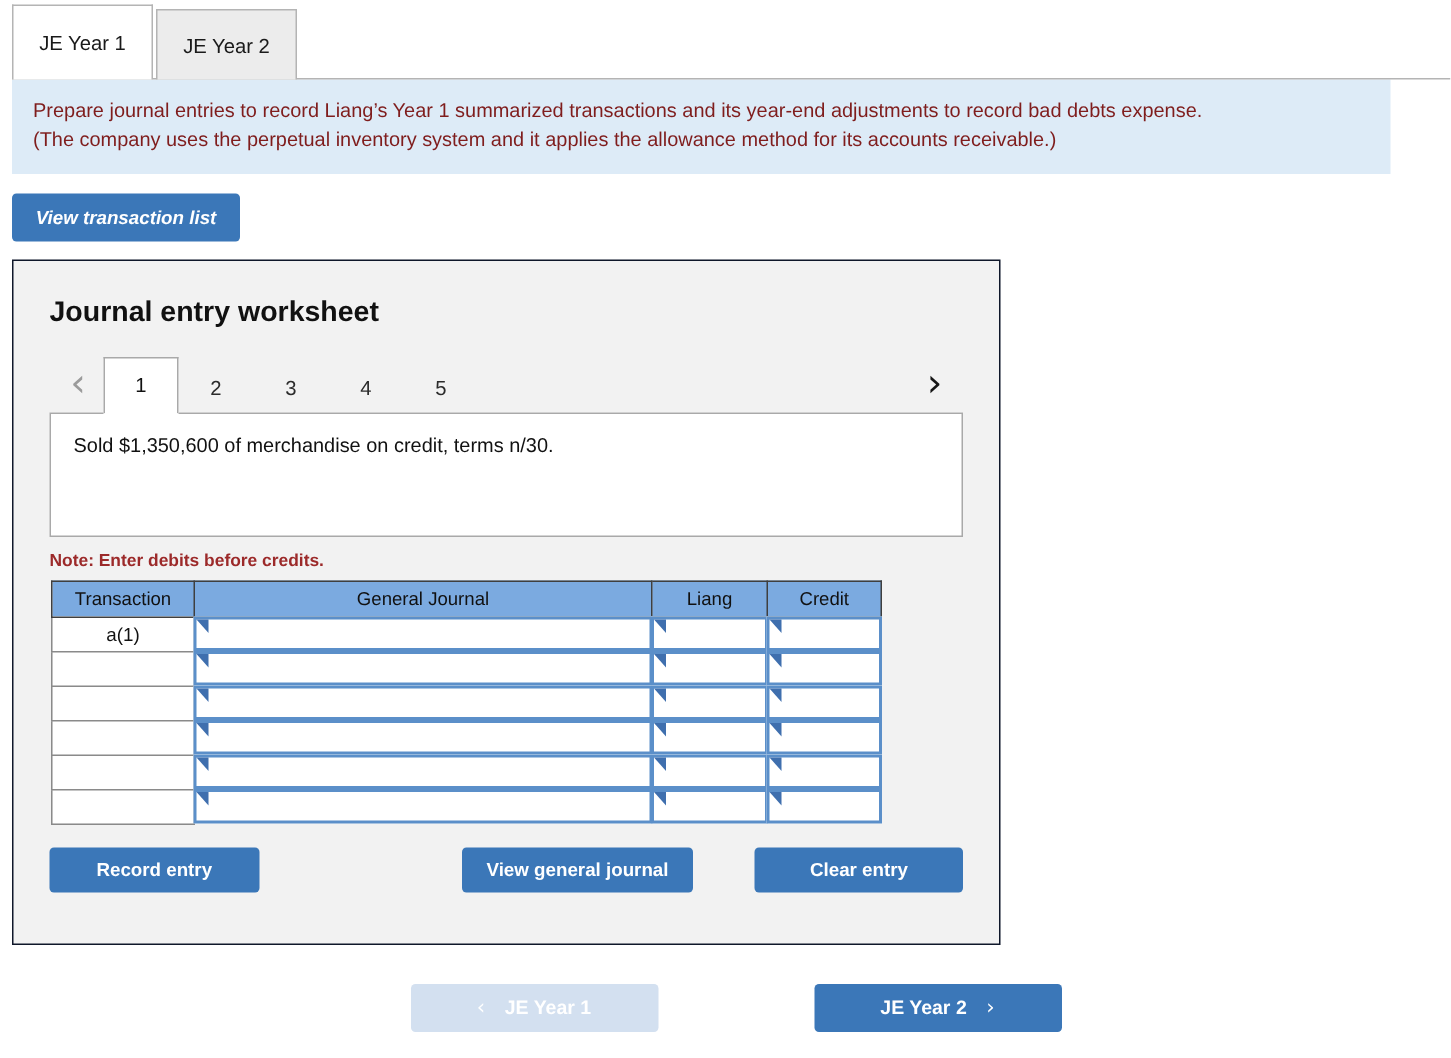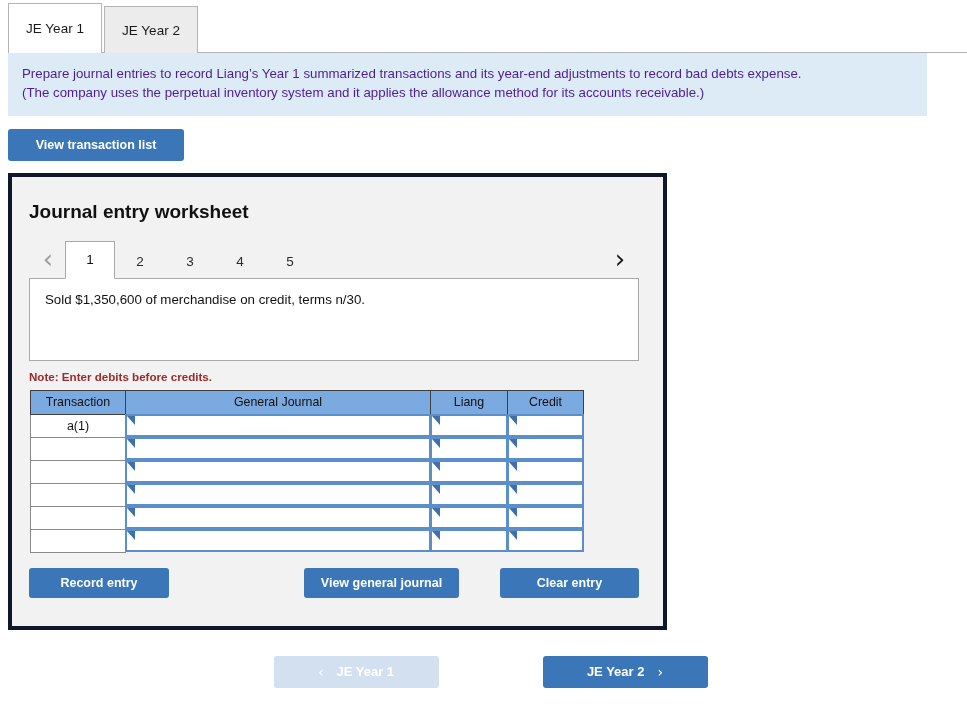--- a/index.html
+++ b/index.html
@@ -52,49 +52,49 @@
   }
 
   
   .banner {
     margin: 0 0 0 8px;
     width: 919px;
     background: #ddebf7;
     padding: 11px 4px 13px 14px;
     font-size: 13.3px;
     line-height: 1.45;
-    color: #4c1d95;
+    color: #7f1d1d;
   }
   .banner-line { white-space: nowrap; }
 
   
   .blue-btn {
     background: #3b77b8;
     color: #ffffff;
     border: none;
     border-radius: 3px;
     font-family: "Liberation Sans", sans-serif;
     font-size: 12.5px;
     font-weight: bold;
     cursor: pointer;
     display: inline-flex;
     align-items: center;
     justify-content: center;
   }
   .vtl-wrap { padding: 13px 0 0 8px; }
-  #view-transaction-list { width: 176px; height: 32px; }
+  #view-transaction-list { width: 152px; height: 32px; font-style: italic; }
 
   
   .panel {
     margin: 12px 0 0 8px;
     width: 659px;
     height: 457px;
     background: #f2f2f2;
-    border: 4px solid #0f172a;
-    padding: 20px 24px 0 17px;
+    border: 1px solid #0f172a;
+    padding: 20px 24px 0 24px;
     position: relative;
   }
   .panel-title {
     font-size: 19px;
     font-weight: bold;
     color: #111;
     margin: 4px 0 16px 0;
   }
 
   

